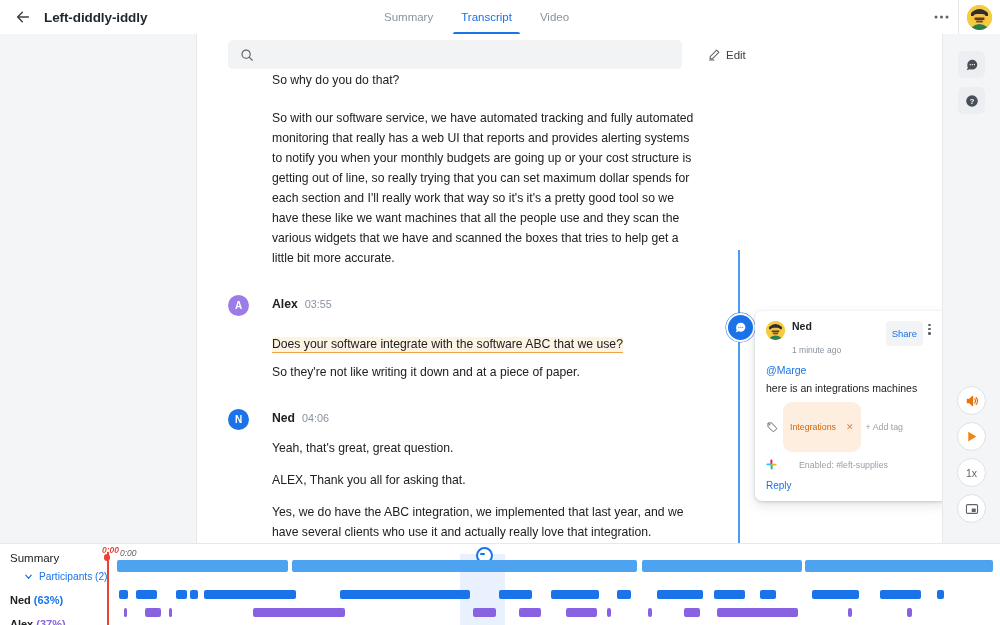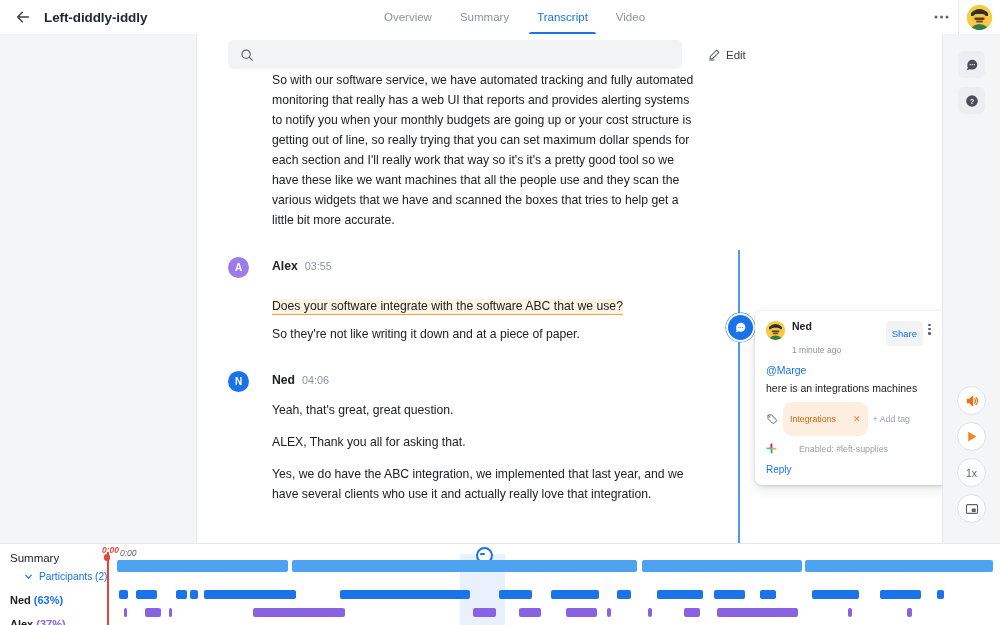--- a/index.html
+++ b/index.html
@@ -141,23 +141,23 @@
   }
   .cc-kebab {
     width:13px; display:flex; flex-direction:column; align-items:center;
     justify-content:center; gap:2px; cursor:pointer; margin-top:4px;
   }
   .cc-kebab i { width:2.2px; height:2.2px; border-radius:50%; background:#5f6368; display:block; }
   .cc-mention { font-size:10.5px; color:#1a73e8; margin-top:8px; }
   .cc-text { font-size:10.5px; color:#202124; margin-top:5px; line-height:14px; }
   .cc-tagrow { display:flex; align-items:center; margin-top:7px; gap:5px; }
   .cc-tag {
-    display:flex; align-items:center; gap:17px;
+    display:flex; align-items:center; gap:10px;
     background:#fdeee0; color:#d4660a; font-size:8.8px;
-    padding:12px 7px; border-radius:9px; cursor:pointer;
+    padding:20px 7px; border-radius:9px; cursor:pointer;
   }
   .cc-tag .x { color:#e8833a; font-size:9px; }
   .cc-addtag { font-size:8.8px; color:#9aa0a6; cursor:pointer; }
   .cc-slackrow { display:flex; align-items:center; margin-top:7px; gap:22px; }
   .cc-slacktext { font-size:8.8px; color:#9aa0a6; }
   .cc-reply { font-size:10px; color:#1a73e8; margin-top:10px; cursor:pointer; }
 
   
   .right-rail {
     position:absolute; right:0; top:34px; width:57px; height:509px;
@@ -231,21 +231,20 @@
   <div class="topbar">
     <div class="back-btn">
       <svg width="16" height="16" viewBox="0 0 24 24" fill="none" stroke="#3c4043" stroke-width="2.2" stroke-linecap="round" stroke-linejoin="round">
         <line x1="20" y1="12" x2="5" y2="12"></line>
           <polyline points="11 19 4 12 11 5"></polyline>
       </svg>
     </div>
     <div class="doc-title">Left-diddly-iddly</div>
 
     <div class="tabs">
-      <div class="tab">Overview</div>
       <div class="tab">Summary</div>
       <div class="tab active">Transcript</div>
       <div class="tab">Video</div>
     </div>
 
     <div class="topbar-right">
       <div class="kebab">
         <svg width="15" height="4" viewBox="0 0 15 4">
           <circle cx="2" cy="2" r="1.5" fill="#5f6368"></circle>
             <circle cx="7.5" cy="2" r="1.5" fill="#5f6368"></circle>
@@ -282,20 +281,21 @@
         <svg width="13" height="13" viewBox="0 0 24 24" fill="none" stroke="#5f6368" stroke-width="2" stroke-linecap="round" stroke-linejoin="round">
           <path d="M4 20h4L20 8l-4-4L4 16z"></path>
             <line x1="3" y1="22" x2="11" y2="22"></line>
         </svg>
         <span>Edit</span>
       </div>
     </div>
 
     <div class="transcript">
 
+      <div class="t-para lead">So why do you do that?</div>
       <div class="t-para" style="margin-bottom:26px;">So with our software service, we have automated tracking and fully automated monitoring that really has a web UI that reports and provides alerting systems to notify you when your monthly budgets are going up or your cost structure is getting out of line, so really trying that you can set maximum dollar spends for each section and I'll really work that way so it's it's a pretty good tool so we have these like we want machines that all the people use and they scan the various widgets that we have and scanned the boxes that tries to help get a little bit more accurate.</div>
 
       <div class="t-block">
         <div class="speaker-row">
           <div class="avatar-circ" style="background:#9b7ce8;">A</div>
           <div class="speaker-meta">
             <span class="speaker-name">Alex</span>
             <span class="speaker-time">03:55</span>
           </div>
         </div>

